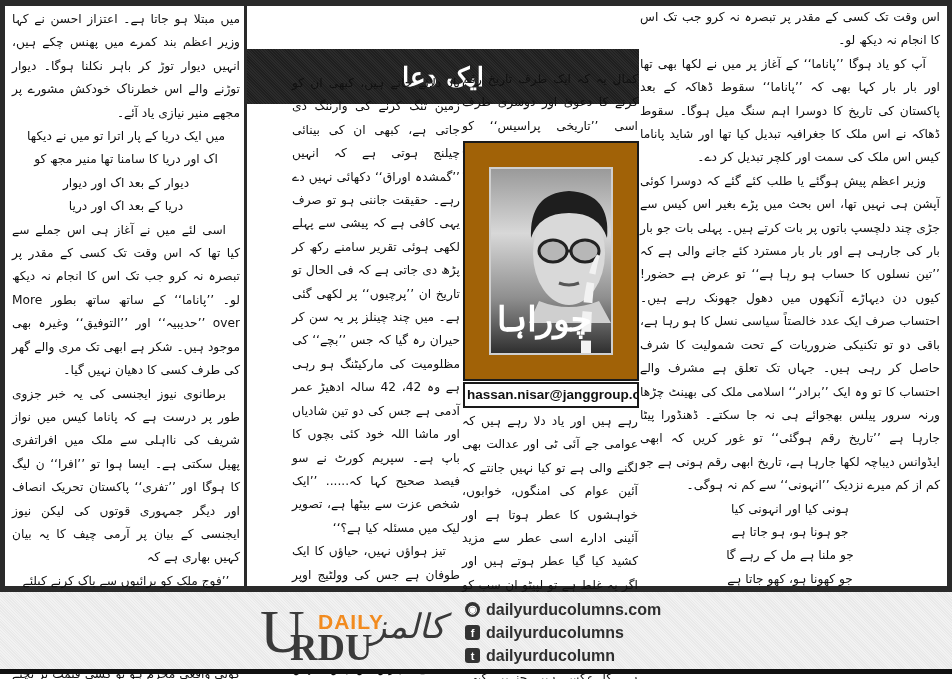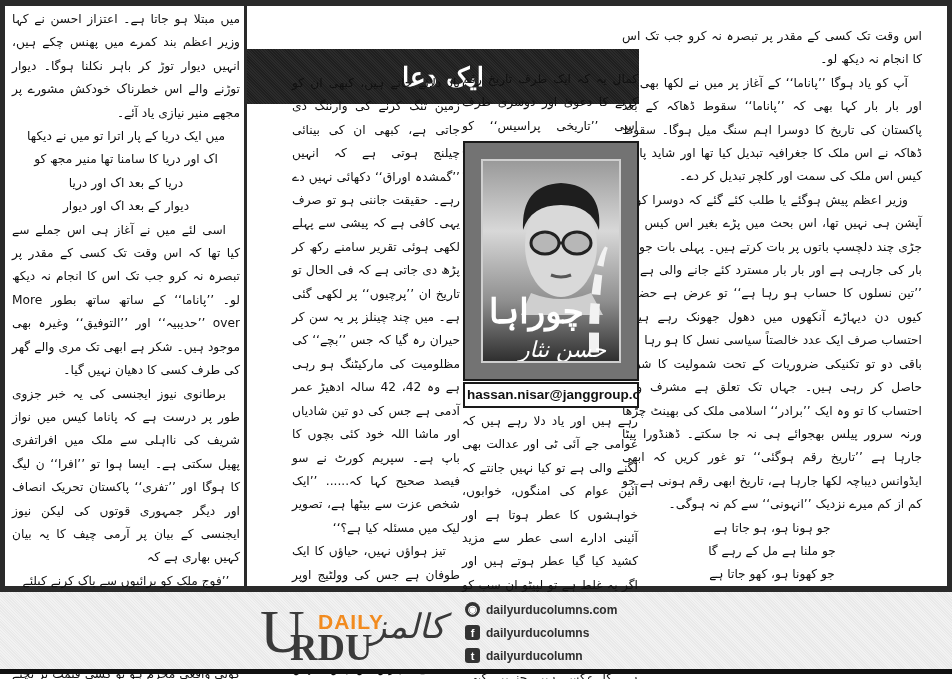--- a/index.html
+++ b/index.html
@@ -16,21 +16,21 @@
   }
 
   .col {
     position: absolute; top: 6px; direction: rtl; text-align: justify;
     font-size: 12.2px; line-height: 23.4px; color: #111;
   }
   .col p { margin: 0; }
   .col p.indent { text-indent: 14px; }
   .col .verse { text-align: center; display: block; }
 
-  .col-right { left: 622px; width: 300px; padding-top: 19px; }
+  .col-right { left: 640px; width: 300px; padding-top: 0; }
   .col-left { left: 12px; width: 228px; padding-top: 2px; }
   .col-mid-l { left: 292px; width: 168px; top: 72px; }
 
   .col-divider-left { position: absolute; left: 244px; top: 6px; width: 3px; height: 580px; background: #2a2a2a; }
 
   .headline-bar {
     position: absolute; left: 247px; top: 6px; width: 392px; height: 58px;
     background: #242424;
     background-image: repeating-linear-gradient(45deg, #2b2b2b 0 1px, #1f1f1f 1px 2px);
     display: flex; align-items: center; justify-content: center;
@@ -40,21 +40,21 @@
   .headline-text {
     color: #fff; font-family: "DejaVu Serif", serif; font-size: 26px; font-weight: bold;
     direction: rtl;
   }
 
   .mid-r-text-top { position: absolute; left: 462px; top: 68px; width: 176px; direction: rtl;
     text-align: justify; font-size: 12.2px; line-height: 23.4px; }
 
   .author-box {
     position: absolute; left: 463px; top: 141px; width: 176px; height: 240px;
-    background: #737373; border: 2px solid #1a1a1a; padding: 16px;
+    background: #a16207; border: 2px solid #1a1a1a; padding: 24px;
   }
   .author-inner {
     position: relative; width: 100%; height: 100%;
     border: 2px solid #cfcfcf;
     background: linear-gradient(180deg, #9a9a9a 0%, #d8d8d8 35%, #8f8f8f 70%, #2f2f2f 100%);
     overflow: hidden;
   }
   .author-photo {
     position: absolute; left: 28px; top: 14px; width: 100px; height: 140px;
   }
@@ -95,31 +95,32 @@
     font-size: 38px; color: #3a3a3a; line-height: 30px; font-weight: bold; }
   .brand-urdu { position: absolute; left: 110px; top: 8px; font-family: Liberation Serif, serif;
     font-size: 34px; color: #3a3a3a; direction: rtl; font-style: italic; }
 
   .social { position: absolute; left: 465px; top: 6px; }
   .social-row { display: flex; align-items: center; height: 23px; }
   .social-icon { width: 15px; height: 15px; border-radius: 3px; background: #333; color: #fff;
     font-family: "Liberation Sans", sans-serif; font-weight: bold; font-size: 11px;
     display: flex; align-items: center; justify-content: center; margin-right: 6px; }
   .social-icon.globe { border-radius: 50%; }
-  .social-label { font-family: "Liberation Sans", sans-serif; font-weight: bold; font-size: 12px; color: #2f2f2f; }
+  .social-label { font-family: "Liberation Sans", sans-serif; font-weight: bold; font-size: 16px; color: #2f2f2f; }
 </style>
 </head>
 <body>
 
 <div class="page-frame"></div>
 
 <div class="col col-right">
   <p>اس وقت تک کسی کے مقدر پر تبصرہ نہ کرو جب تک اس کا انجام نہ دیکھ لو۔</p>
   <p class="indent">آپ کو یاد ہوگا ’’پاناما‘‘ کے آغاز پر میں نے لکھا بھی تھا اور بار بار کہا بھی کہ ’’پاناما‘‘ سقوط ڈھاکہ کے بعد پاکستان کی تاریخ کا دوسرا اہم سنگ میل ہوگا۔ سقوط ڈھاکہ نے اس ملک کا جغرافیہ تبدیل کیا تھا اور شاید پاناما کیس اس ملک کی سمت اور کلچر تبدیل کر دے۔</p>
   <p class="indent">وزیر اعظم پیش ہوگئے یا طلب کئے گئے کہ دوسرا کوئی آپشن ہی نہیں تھا، اس بحث میں پڑے بغیر اس کیس سے جڑی چند دلچسپ باتوں پر بات کرتے ہیں۔ پہلی بات جو بار بار کی جارہی ہے اور بار بار مسترد کئے جانے والی ہے کہ ’’تین نسلوں کا حساب ہو رہا ہے‘‘ تو عرض ہے حضور! کیوں دن دیہاڑے آنکھوں میں دھول جھونک رہے ہیں۔ احتساب صرف ایک عدد خالصتاً سیاسی نسل کا ہو رہا ہے، باقی دو تو تکنیکی ضروریات کے تحت شمولیت کا شرف حاصل کر رہی ہیں۔ جہاں تک تعلق ہے مشرف والے احتساب کا تو وہ ایک ’’برادر‘‘ اسلامی ملک کی بھینٹ چڑھا ورنہ سرور پیلس بھجوائے ہی نہ جا سکتے۔ ڈھنڈورا پیٹا جارہا ہے ’’تاریخ رقم ہوگئی‘‘ تو غور کریں کہ ابھی ایڈوانس دیباچہ لکھا جارہا ہے، تاریخ ابھی رقم ہونی ہے جو کم از کم میرے نزدیک ’’انہونی‘‘ سے کم نہ ہوگی۔</p>
+  <span class="verse">ہونی کیا اور انہونی کیا</span>
   <span class="verse">جو ہونا ہو، ہو جاتا ہے</span>
   <span class="verse">جو ملنا ہے مل کے رہے گا</span>
   <span class="verse">جو کھونا ہو، کھو جاتا ہے</span>
 </div>
 
 <div class="headline-bar">
   <span class="headline-text">ایک دعا</span>
 </div>
 
 <div class="mid-r-text-top">
@@ -153,22 +154,22 @@
   <p class="indent">تیز ہواؤں نہیں، حیاؤں کا ایک طوفان ہے جس کی وولٹیج اوپر نیچے ہوتی رہتی ہے۔ کبھی عاجزی کبھی دھمکی، محاورہ تو ہے ’’رائی کا پہاڑ بنا دینا‘‘ لیکن یہ ایسے ماہرین فن ہیں جنہیں کے ٹو اور ماؤنٹ ایورسٹ بنانے کیلئے کسی رائی کی بھی ضرورت نہیں۔ یہ تو عرق ندامت کے ایک قطرے کو بھی سمندر میں تبدیل کر کے اس میں بحری بیڑے چلا دیتے ہیں۔</p>
 
 </div>
 
 <div class="col-divider-left"></div>
 
 <div class="col col-left">
   <p>میں مبتلا ہو جاتا ہے۔ اعتزاز احسن نے کہا وزیر اعظم بند کمرے میں پھنس چکے ہیں، انہیں دیوار توڑ کر باہر نکلنا ہوگا۔ دیوار توڑنے والے اس خطرناک خودکش مشورے پر مجھے منیر نیازی یاد آئے۔</p>
   <span class="verse">میں ایک دریا کے پار اترا تو میں نے دیکھا</span>
   <span class="verse">اک اور دریا کا سامنا تھا منیر مجھ کو</span>
+  <span class="verse">دیوار کے بعد اک اور دیوار</span>
   <span class="verse">دریا کے بعد اک اور دریا</span>
-  <span class="verse">دیوار کے بعد اک اور دیوار</span>
   <p class="indent">اسی لئے میں نے آغاز ہی اس جملے سے کیا تھا کہ اس وقت تک کسی کے مقدر پر تبصرہ نہ کرو جب تک اس کا انجام نہ دیکھ لو۔ ’’پاناما‘‘ کے ساتھ ساتھ بطور More over ’’حدیبیہ‘‘ اور ’’التوفیق‘‘ وغیرہ بھی موجود ہیں۔ شکر ہے ابھی تک مری والے گھر کی طرف کسی کا دھیان نہیں گیا۔</p>
   <p class="indent">برطانوی نیوز ایجنسی کی یہ خبر جزوی طور پر درست ہے کہ پاناما کیس میں نواز شریف کی نااہلی سے ملک میں افراتفری پھیل سکتی ہے۔ ایسا ہوا تو ’’افرا‘‘ ن لیگ کا ہوگا اور ’’تفری‘‘ پاکستان تحریک انصاف اور دیگر جمہوری قوتوں کی لیکن نیوز ایجنسی کے بیان پر آرمی چیف کا یہ بیان کہیں بھاری ہے کہ</p>
   <span class="verse">’’فوج ملک کو برائیوں سے پاک کرنے کیلئے اداروں کے ساتھ کھڑی ہے‘‘</span>
   <p class="indent">دعا صرف اتنی سی ہے کہ کسی معصوم اور بے گناہ پر کبھی آنچ بھی نہ آئے اور اگر کوئی واقعی مجرم ہو تو کسی قیمت پر بچنے نہ پائے چاہے آسمان گر پڑے۔</p>
 
 </div>
 
 <div class="footer">
   <div class="brand-logo">
     <span class="brand-u">U</span>

